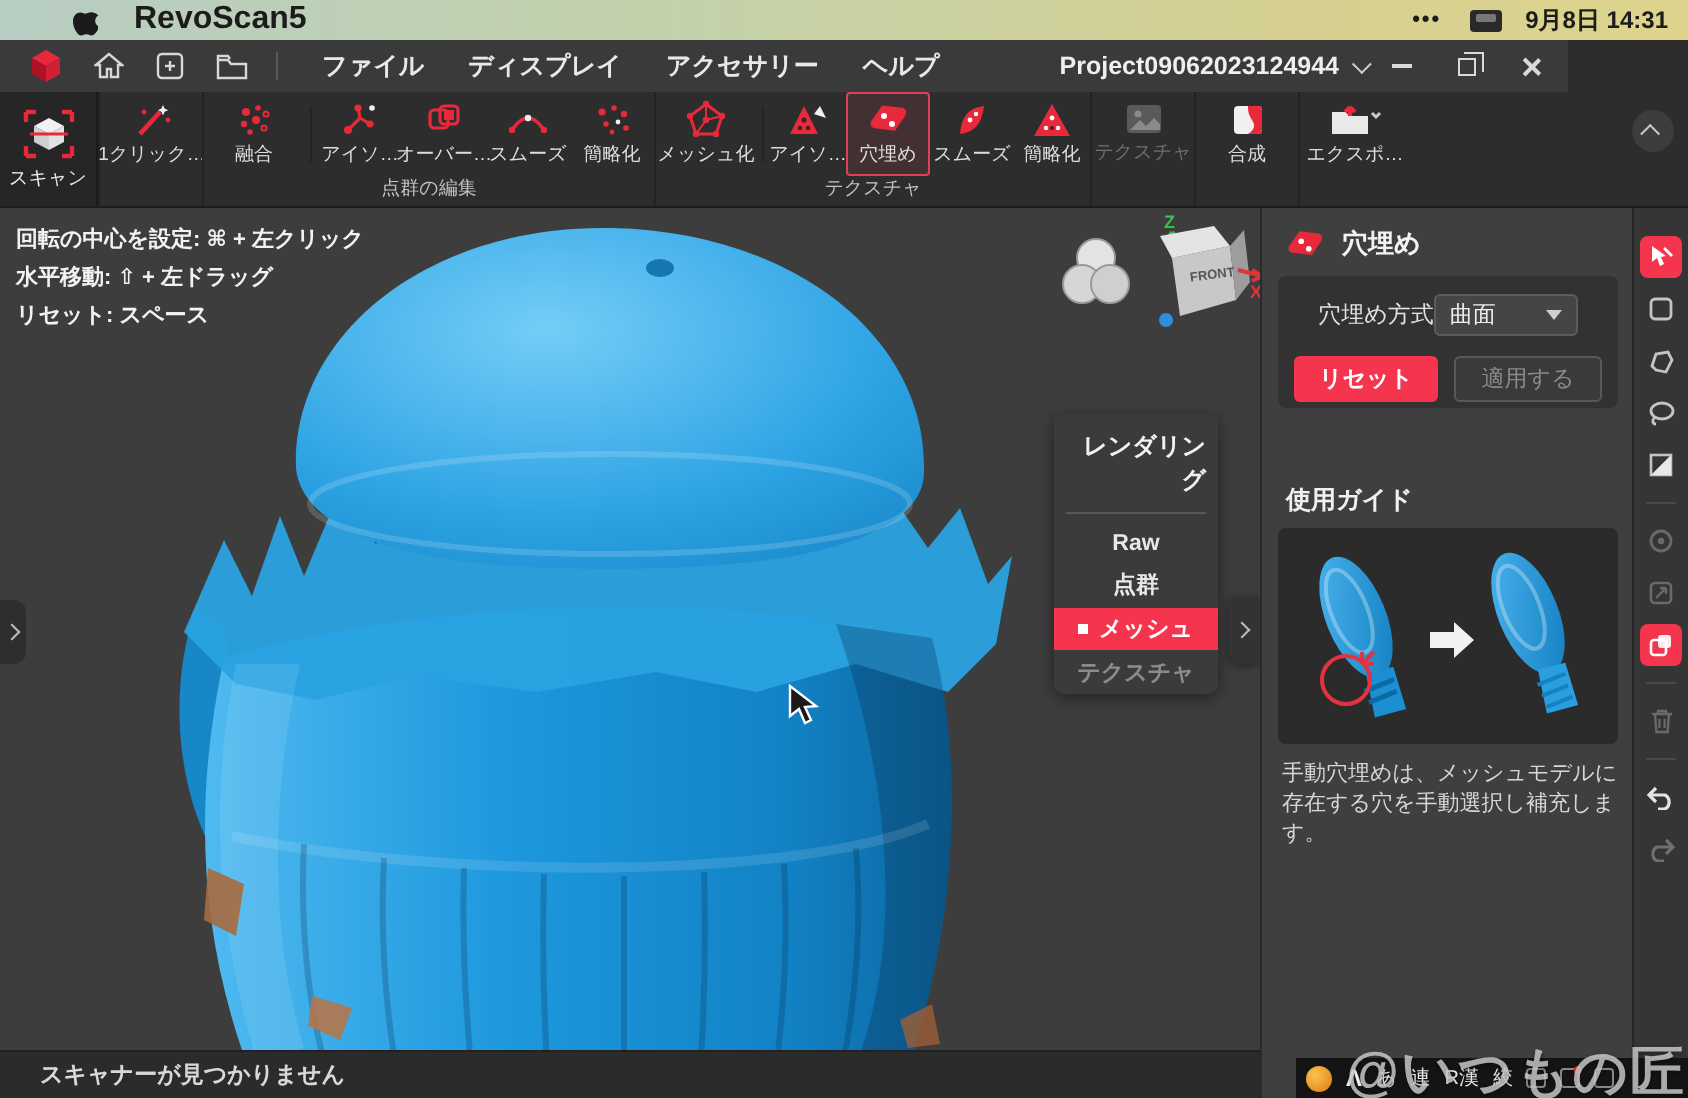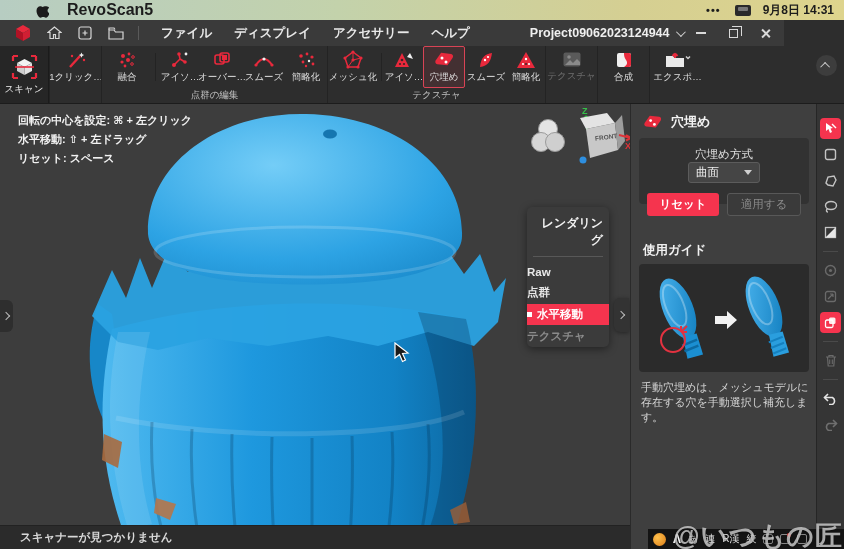--- a/index.html
+++ b/index.html
@@ -52,52 +52,52 @@
   .rb-btn.disabled .lbl { color:#6f6f6f; }
   .rb-btn.selected { border:1px solid #d94355; background:rgba(217,67,85,.13); border-radius:2px; }
   .vdiv { width:1px; background:#232323; margin:7px 3px; }
   .rb-grouplabel { height:15px; font-size:9.5px; color:#c2c2c2; text-align:center; line-height:13px; }
   .collapse-btn { position:absolute; right:7px; top:9px; width:21px; height:21px; border-radius:50%;
     background:#3d3d3d; display:flex; align-items:center; justify-content:center; }
   .chev-up { width:7px; height:7px; border-left:1.6px solid #ccc; border-top:1.6px solid #ccc; transform:rotate(45deg) translateY(2px); }
 
   
   .viewport { position:absolute; left:0; top:104px; width:630px; height:421px; background:#3d3d3d; overflow:hidden; }
-  .hints { position:absolute; left:18px; top:7px; font-size:11px; font-weight:bold; color:#f2f2f2; line-height:19px; }
+  .hints { position:absolute; left:8px; top:7px; font-size:11px; font-weight:bold; color:#f2f2f2; line-height:19px; }
   .left-handle { position:absolute; left:0; top:196px; width:13px; height:32px; background:#2e2e2e;
     border-radius:0 6px 6px 0; display:flex; align-items:center; justify-content:center; }
   .chev-right { width:6px; height:6px; border-right:1.6px solid #bbb; border-top:1.6px solid #bbb; transform:rotate(45deg); margin-left:-2px; }
   .spheres { position:absolute; left:531px; top:13px; }
   .navcube { position:absolute; left:553px; top:0px; }
   .cursor { position:absolute; left:394px; top:238px; }
 
   
   .render-panel { position:absolute; left:527px; top:103px; width:82px; background:#3b3b3b;
     border-radius:5px; box-shadow:0 2px 8px rgba(0,0,0,.45); padding-top:8px; overflow:hidden; }
   .render-title { font-size:12px; font-weight:bold; color:#f2f2f2; text-align:right; padding-bottom:7px;
     border-bottom:1px solid #585858; margin:0 6px 4px 6px; }
-  .render-opt { height:21px; display:flex; align-items:center; gap:5px;
+  .render-opt { height:21px; display:flex; align-items:center; justify-content:center; gap:5px;
     font-size:11.5px; color:#e8e8e8; font-weight:bold; }
   .render-opt.selected { background:#f5344e; color:#fff; margin:1px 0; }
   .render-opt.disabled { color:#8b8b8b; }
   .opt-bullet { width:5px; height:5px; background:#fff; }
   .render-handle { position:absolute; left:614px; top:194px; width:15px; height:34px; background:#333;
     border-radius:6px 0 0 6px; display:flex; align-items:center; justify-content:center; box-shadow:0 1px 4px rgba(0,0,0,.4); }
 
   
   .statusbar { position:absolute; left:0; top:525px; width:630px; height:24px; background:#2b2b2b;
     border-top:1px solid #222; display:flex; align-items:center; }
   .statusbar .txt { margin-left:20px; font-size:11.5px; font-weight:bold; color:#d8d8d8; }
 
   
   .right-panel { position:absolute; left:630px; top:104px; width:186px; height:445px; background:#3f3f3f; border-left:1px solid #2a2a2a; }
   .rp-header { display:flex; align-items:center; gap:9px; padding:9px 0 9px 12px; }
   .rp-header .title { font-size:13px; font-weight:bold; color:#f3f3f3; }
   .rp-card { position:absolute; left:8px; top:34px; width:170px; height:66px; background:#323232; border-radius:4px; padding:9px 8px; }
-  .rp-row { display:flex; align-items:center; justify-content:center;flex-direction:column; }
+  .rp-row { display:flex; align-items:center; justify-content:center; }
   .rp-label { font-size:11.5px; color:#e2e2e2; }
   .rp-select { width:72px; height:21px; background:#454545; border:1px solid #5c5c5c; border-radius:3px;
     display:flex; align-items:center; padding:0 7px; font-size:11.5px; color:#eee; justify-content:space-between; }
   .caret { width:0; height:0; border-left:4px solid transparent; border-right:4px solid transparent; border-top:5px solid #cfcfcf; }
   .rp-btnrow { display:flex; gap:8px; margin-top:10px; }
   .btn-detect { flex:1; height:23px; background:#f5344e; border-radius:3px; color:#fff; font-size:11.5px;
     display:flex; align-items:center; justify-content:center; font-weight:bold; }
   .btn-apply { flex:1; height:23px; background:#3a3a3a; border:1px solid #585858; border-radius:3px; color:#8a8a8a;
     font-size:11.5px; display:flex; align-items:center; justify-content:center; }
   .rp-guide-title { position:absolute; left:12px; top:138px; font-size:12.5px; font-weight:bold; color:#f0f0f0; }
@@ -450,21 +450,21 @@
     <div class="render-panel">
       <div class="render-title">レンダリング</div>
       <div class="render-opt">
         <span>Raw</span>
       </div>
       <div class="render-opt">
         <span>点群</span>
       </div>
       <div class="render-opt selected">
         <span class="opt-bullet"></span>
-        <span>水平移動</span>
+        <span>メッシュ</span>
       </div>
       <div class="render-opt disabled">
         <span>テクスチャ</span>
       </div>
     </div>
 
     <div class="render-handle">
       <span class="chev-right"></span>
     </div>
 

